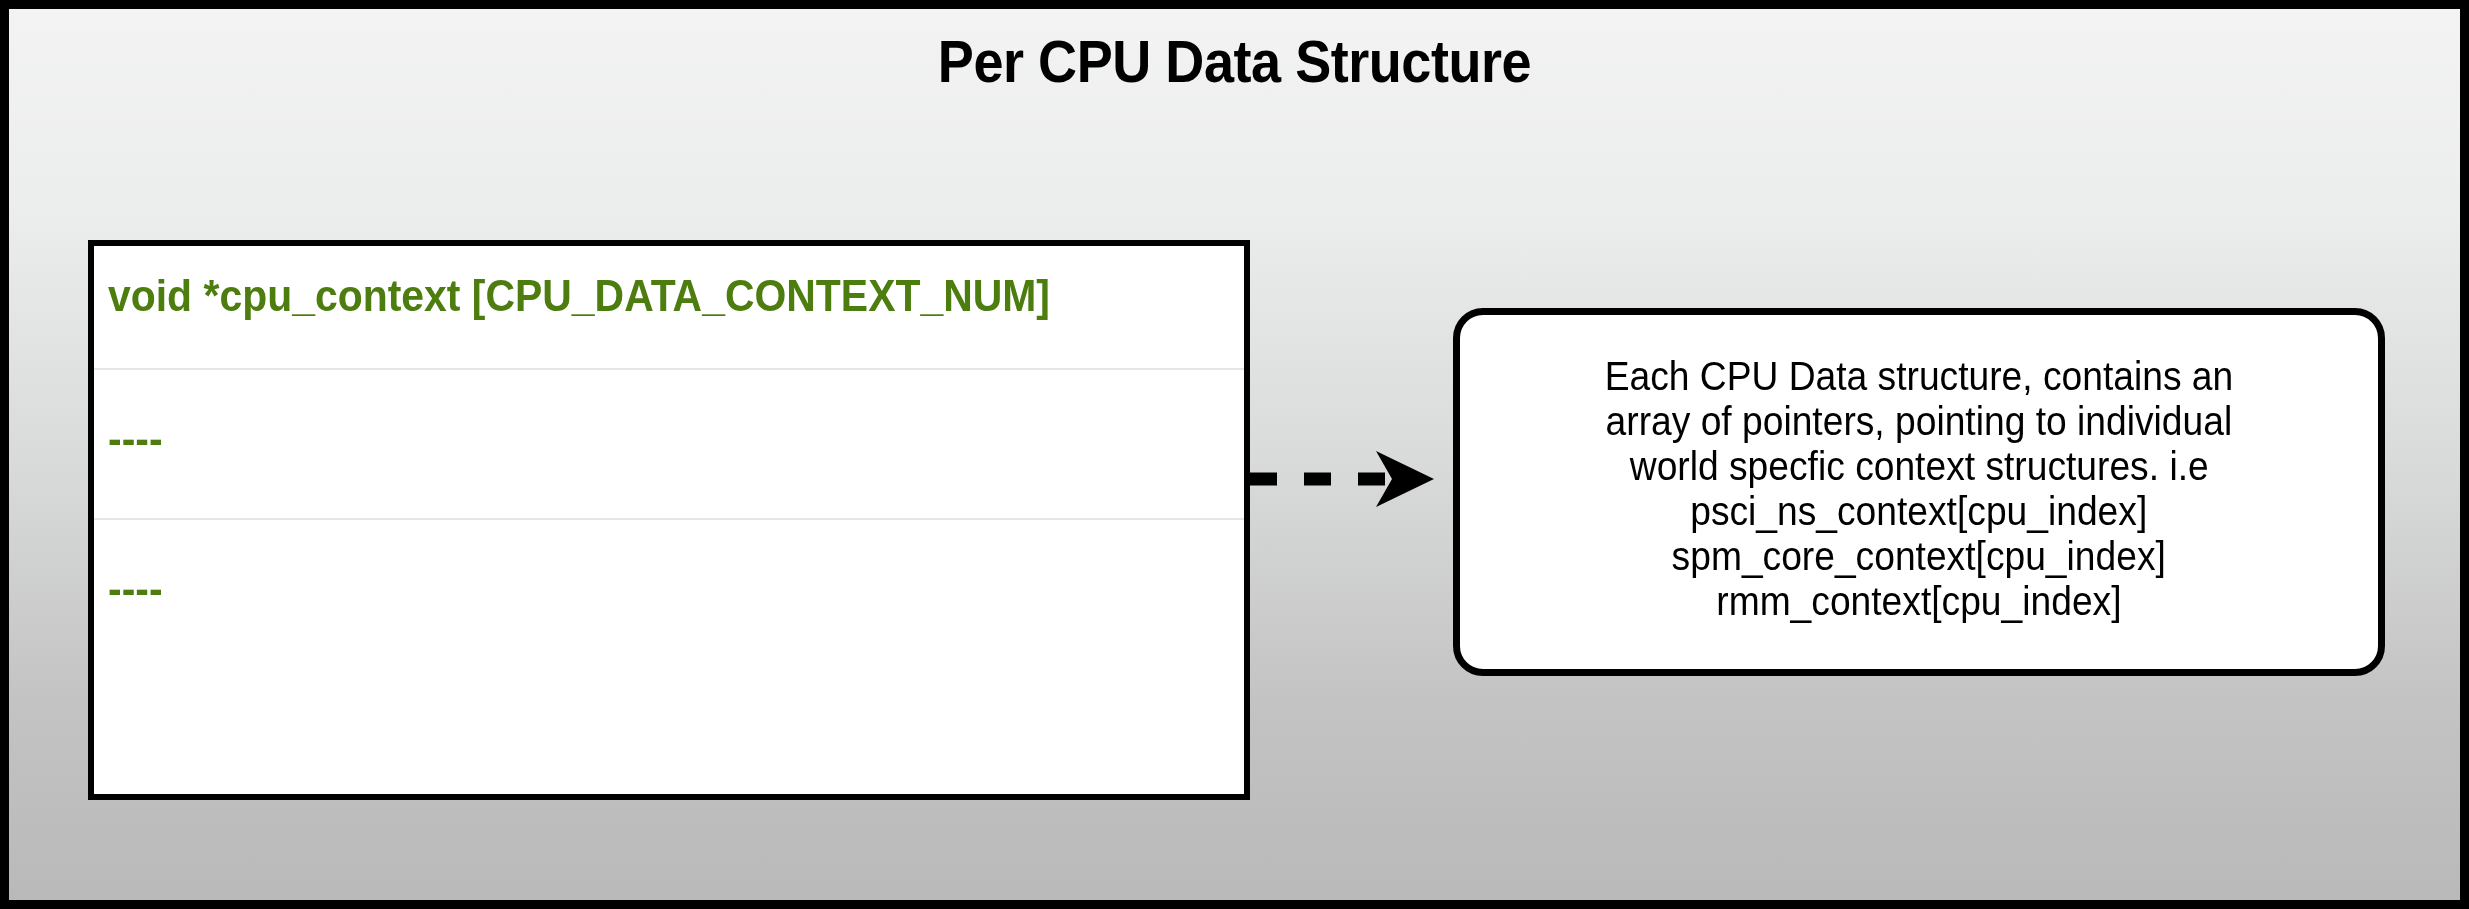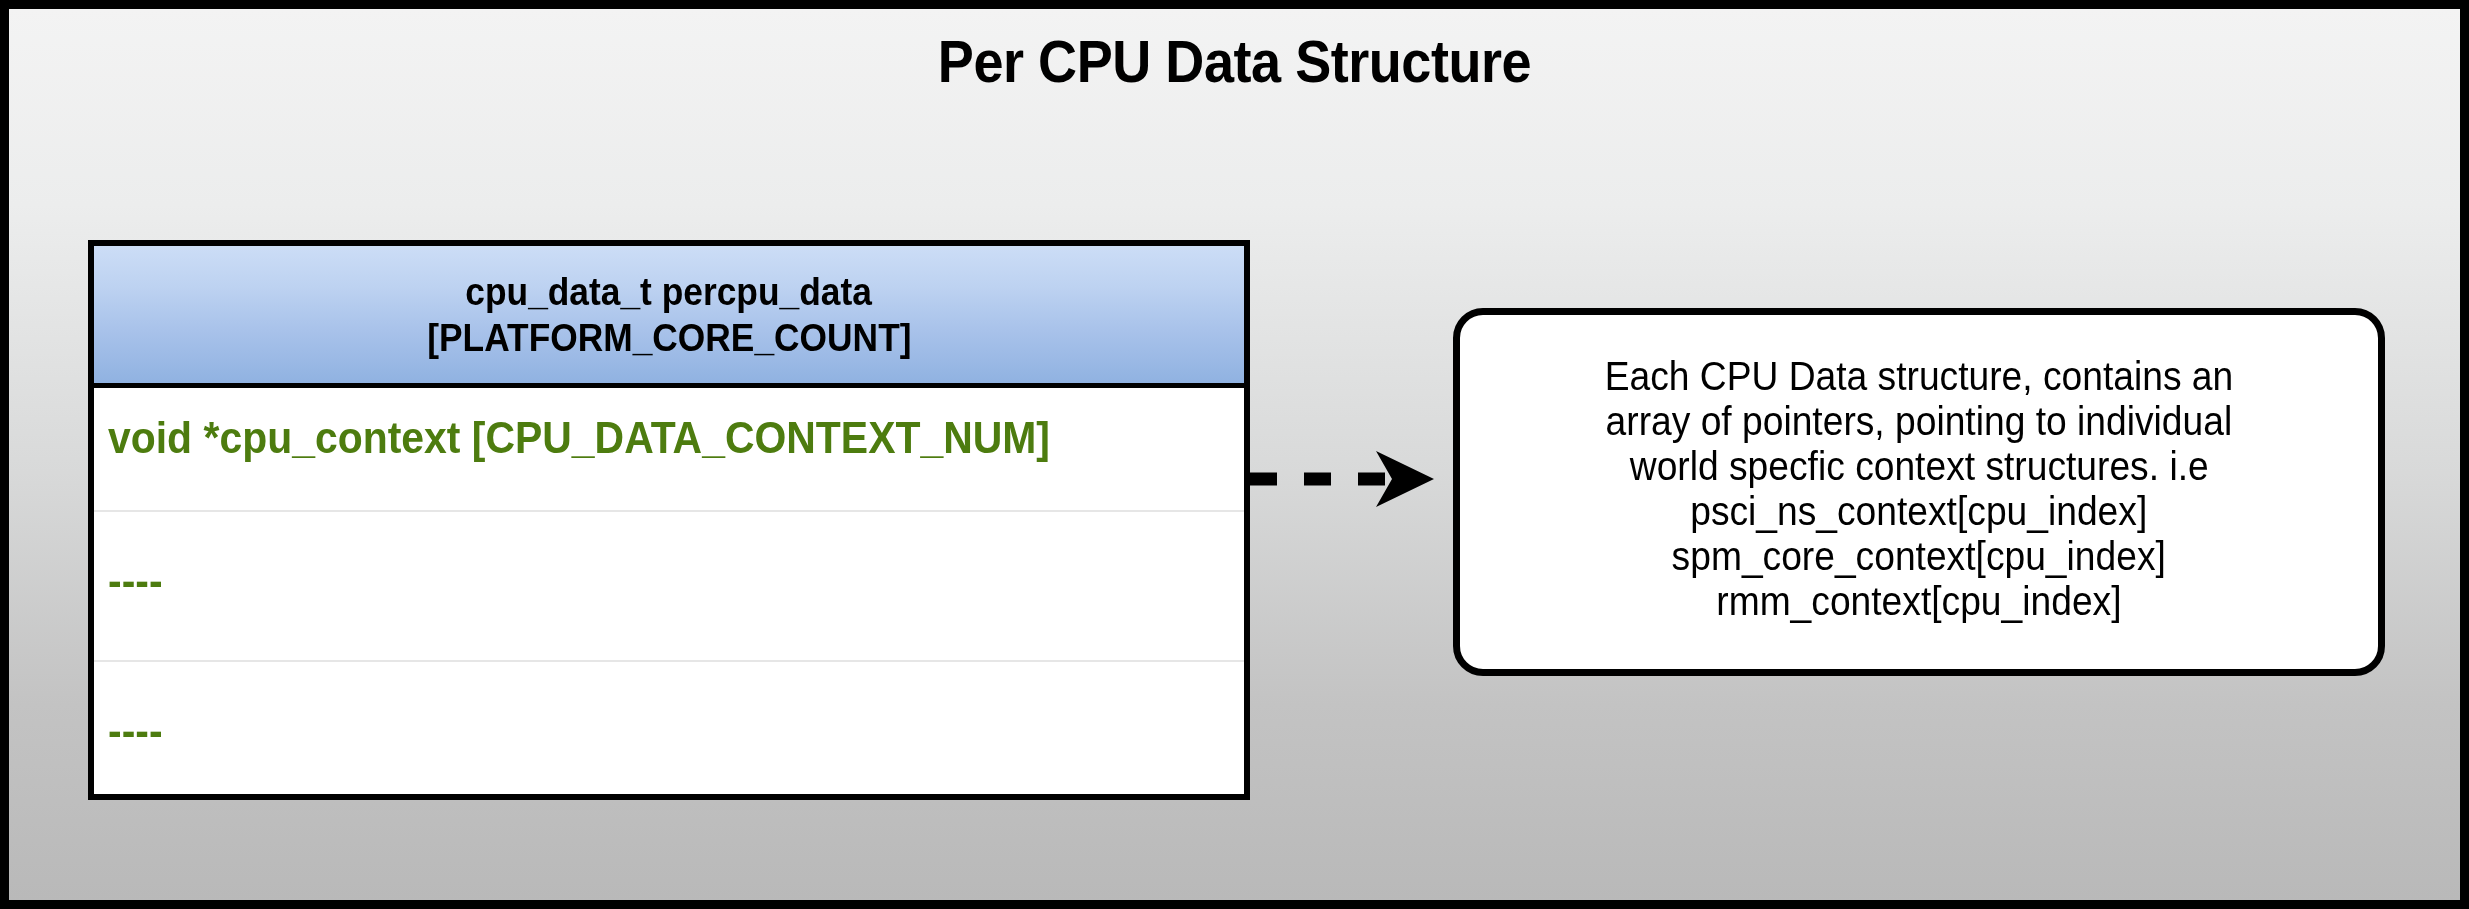--- a/index.html
+++ b/index.html
@@ -133,24 +133,20 @@
 </style>
 </head>
 <body>
 
 <div id="canvas">
 
   <div id="title">Per CPU Data Structure</div>
 
   <div id="struct-table">
 
-    <div id="table-header">
-      <div class="hline">cpu_data_t percpu_data</div>
-      <div class="hline">[PLATFORM_CORE_COUNT]</div>
-    </div>
 
     <div class="table-row" id="row-context">
       <span class="rowtext">void *cpu_context [CPU_DATA_CONTEXT_NUM]</span>
     </div>
 
     <div class="table-row" id="row-dash-1">
       <span class="rowtext">----</span>
     </div>
 
     <div class="table-row" id="row-dash-2">

